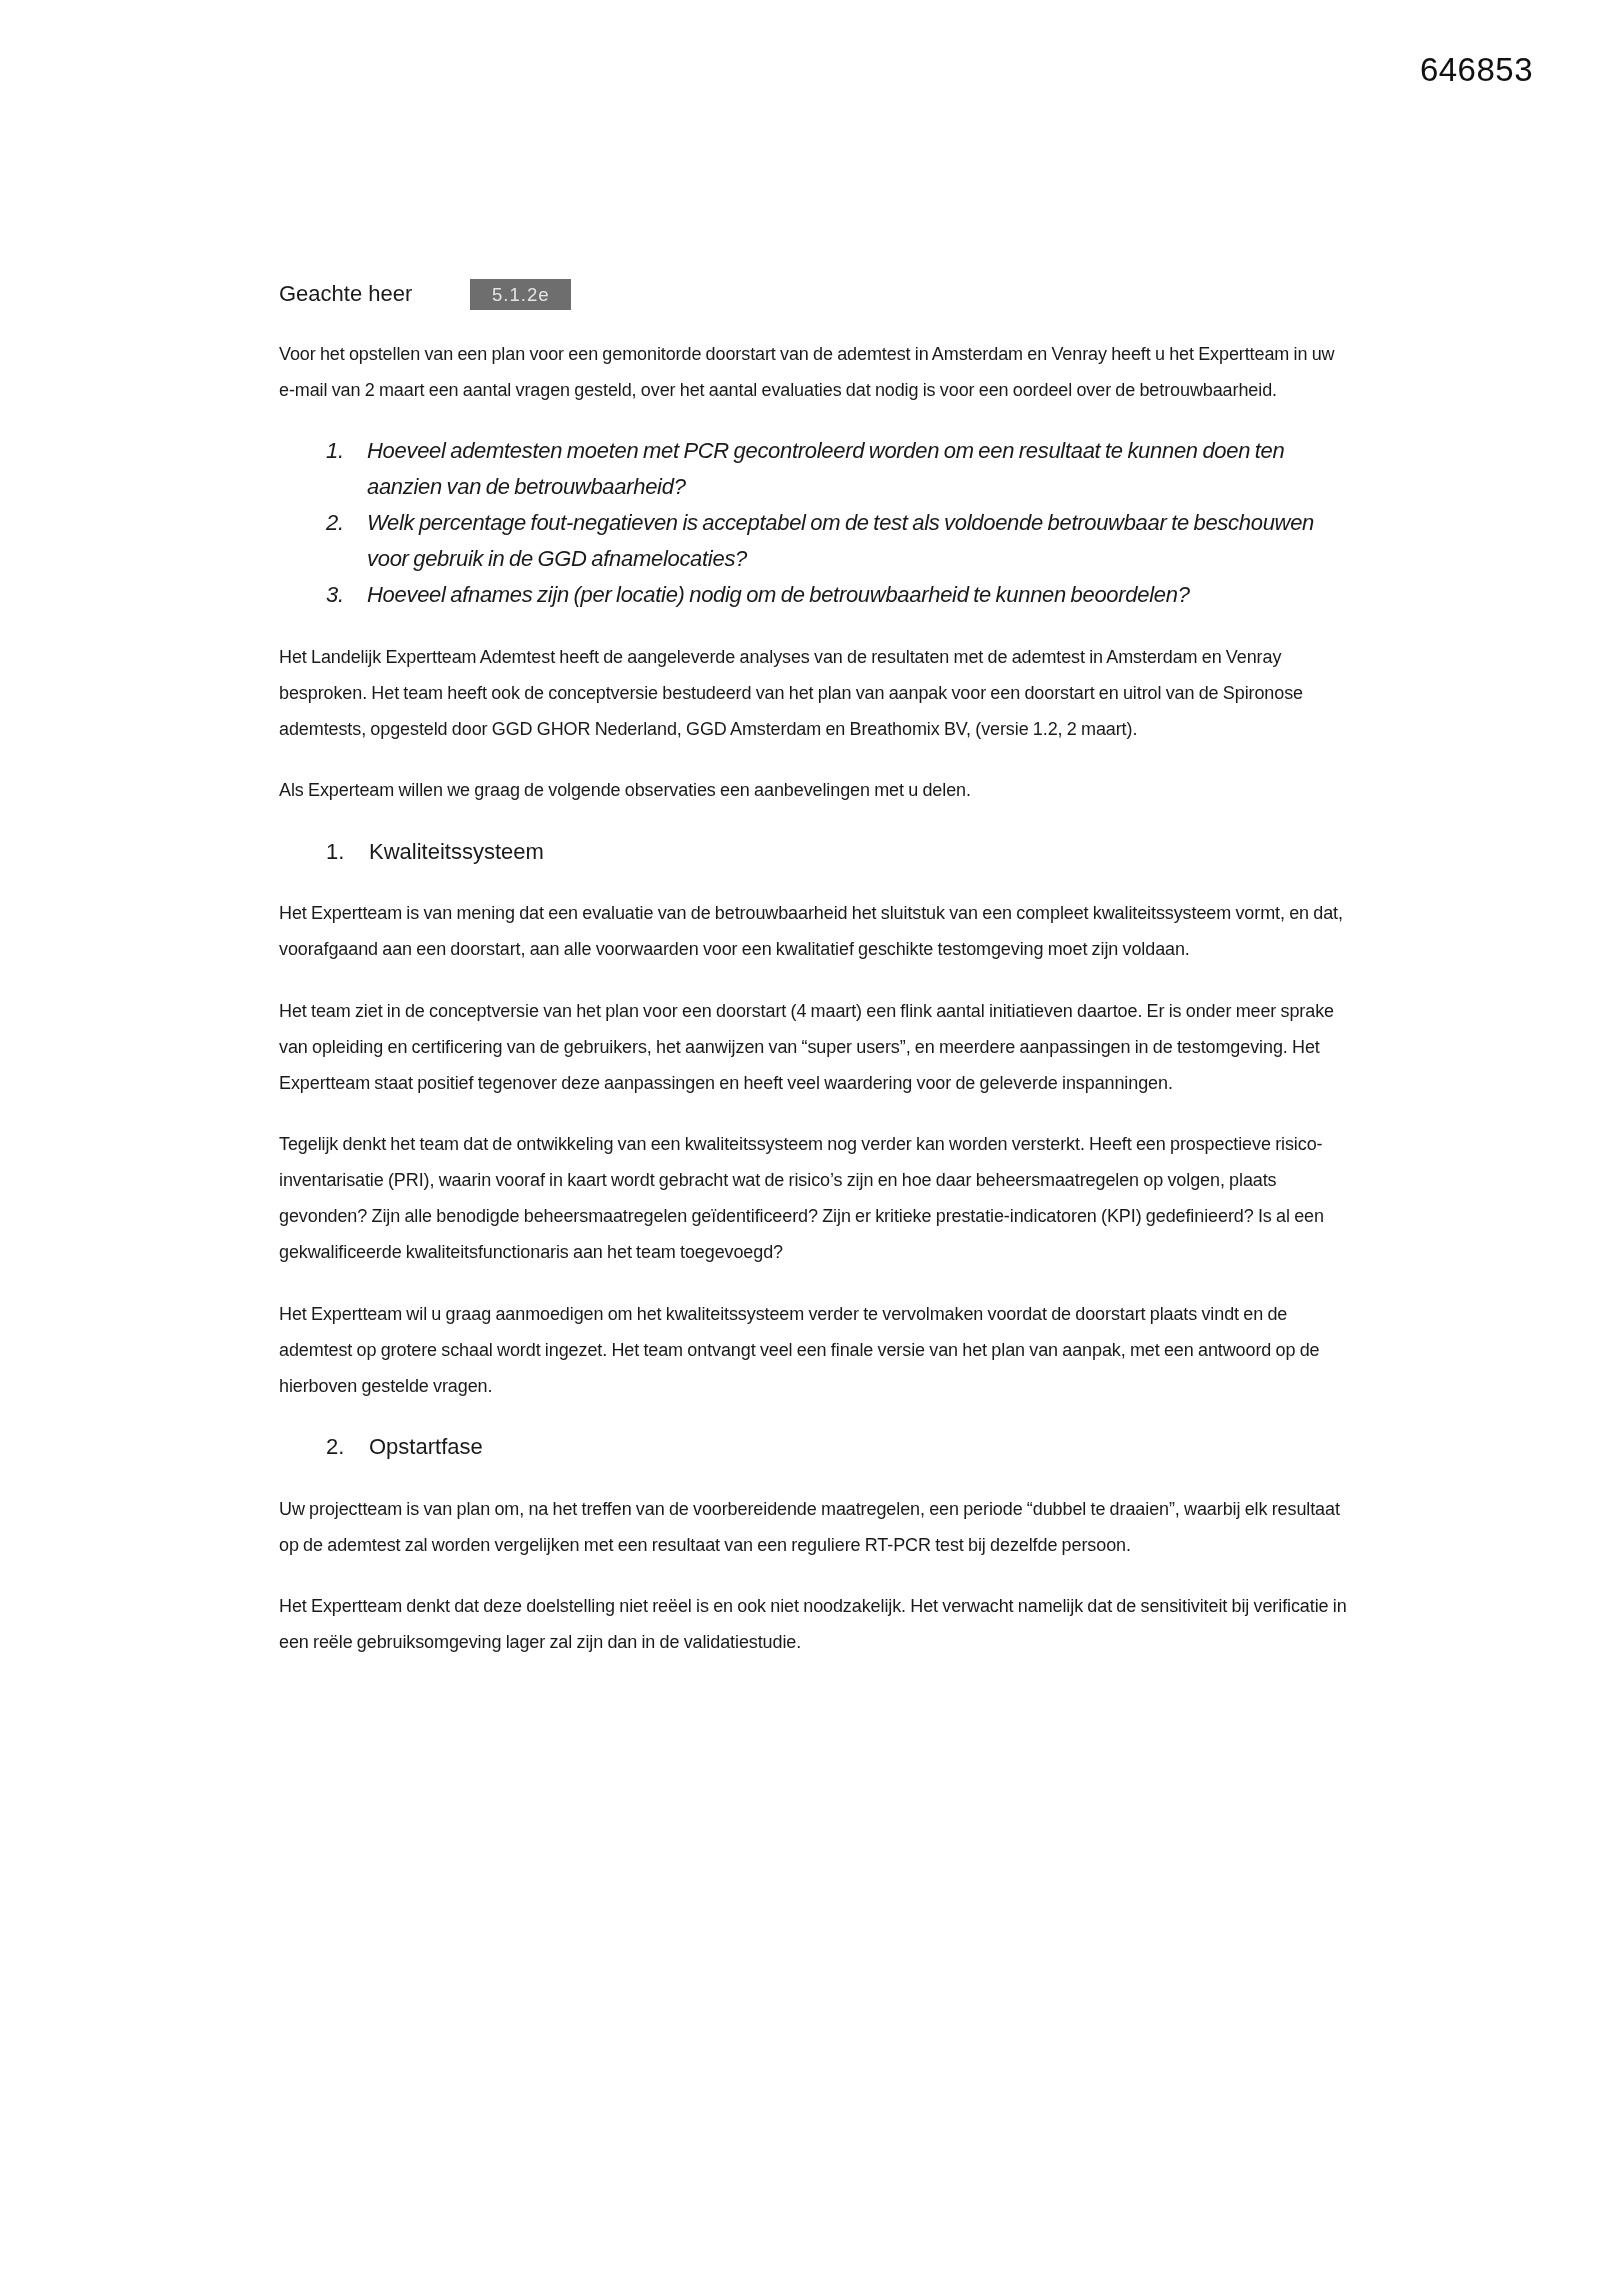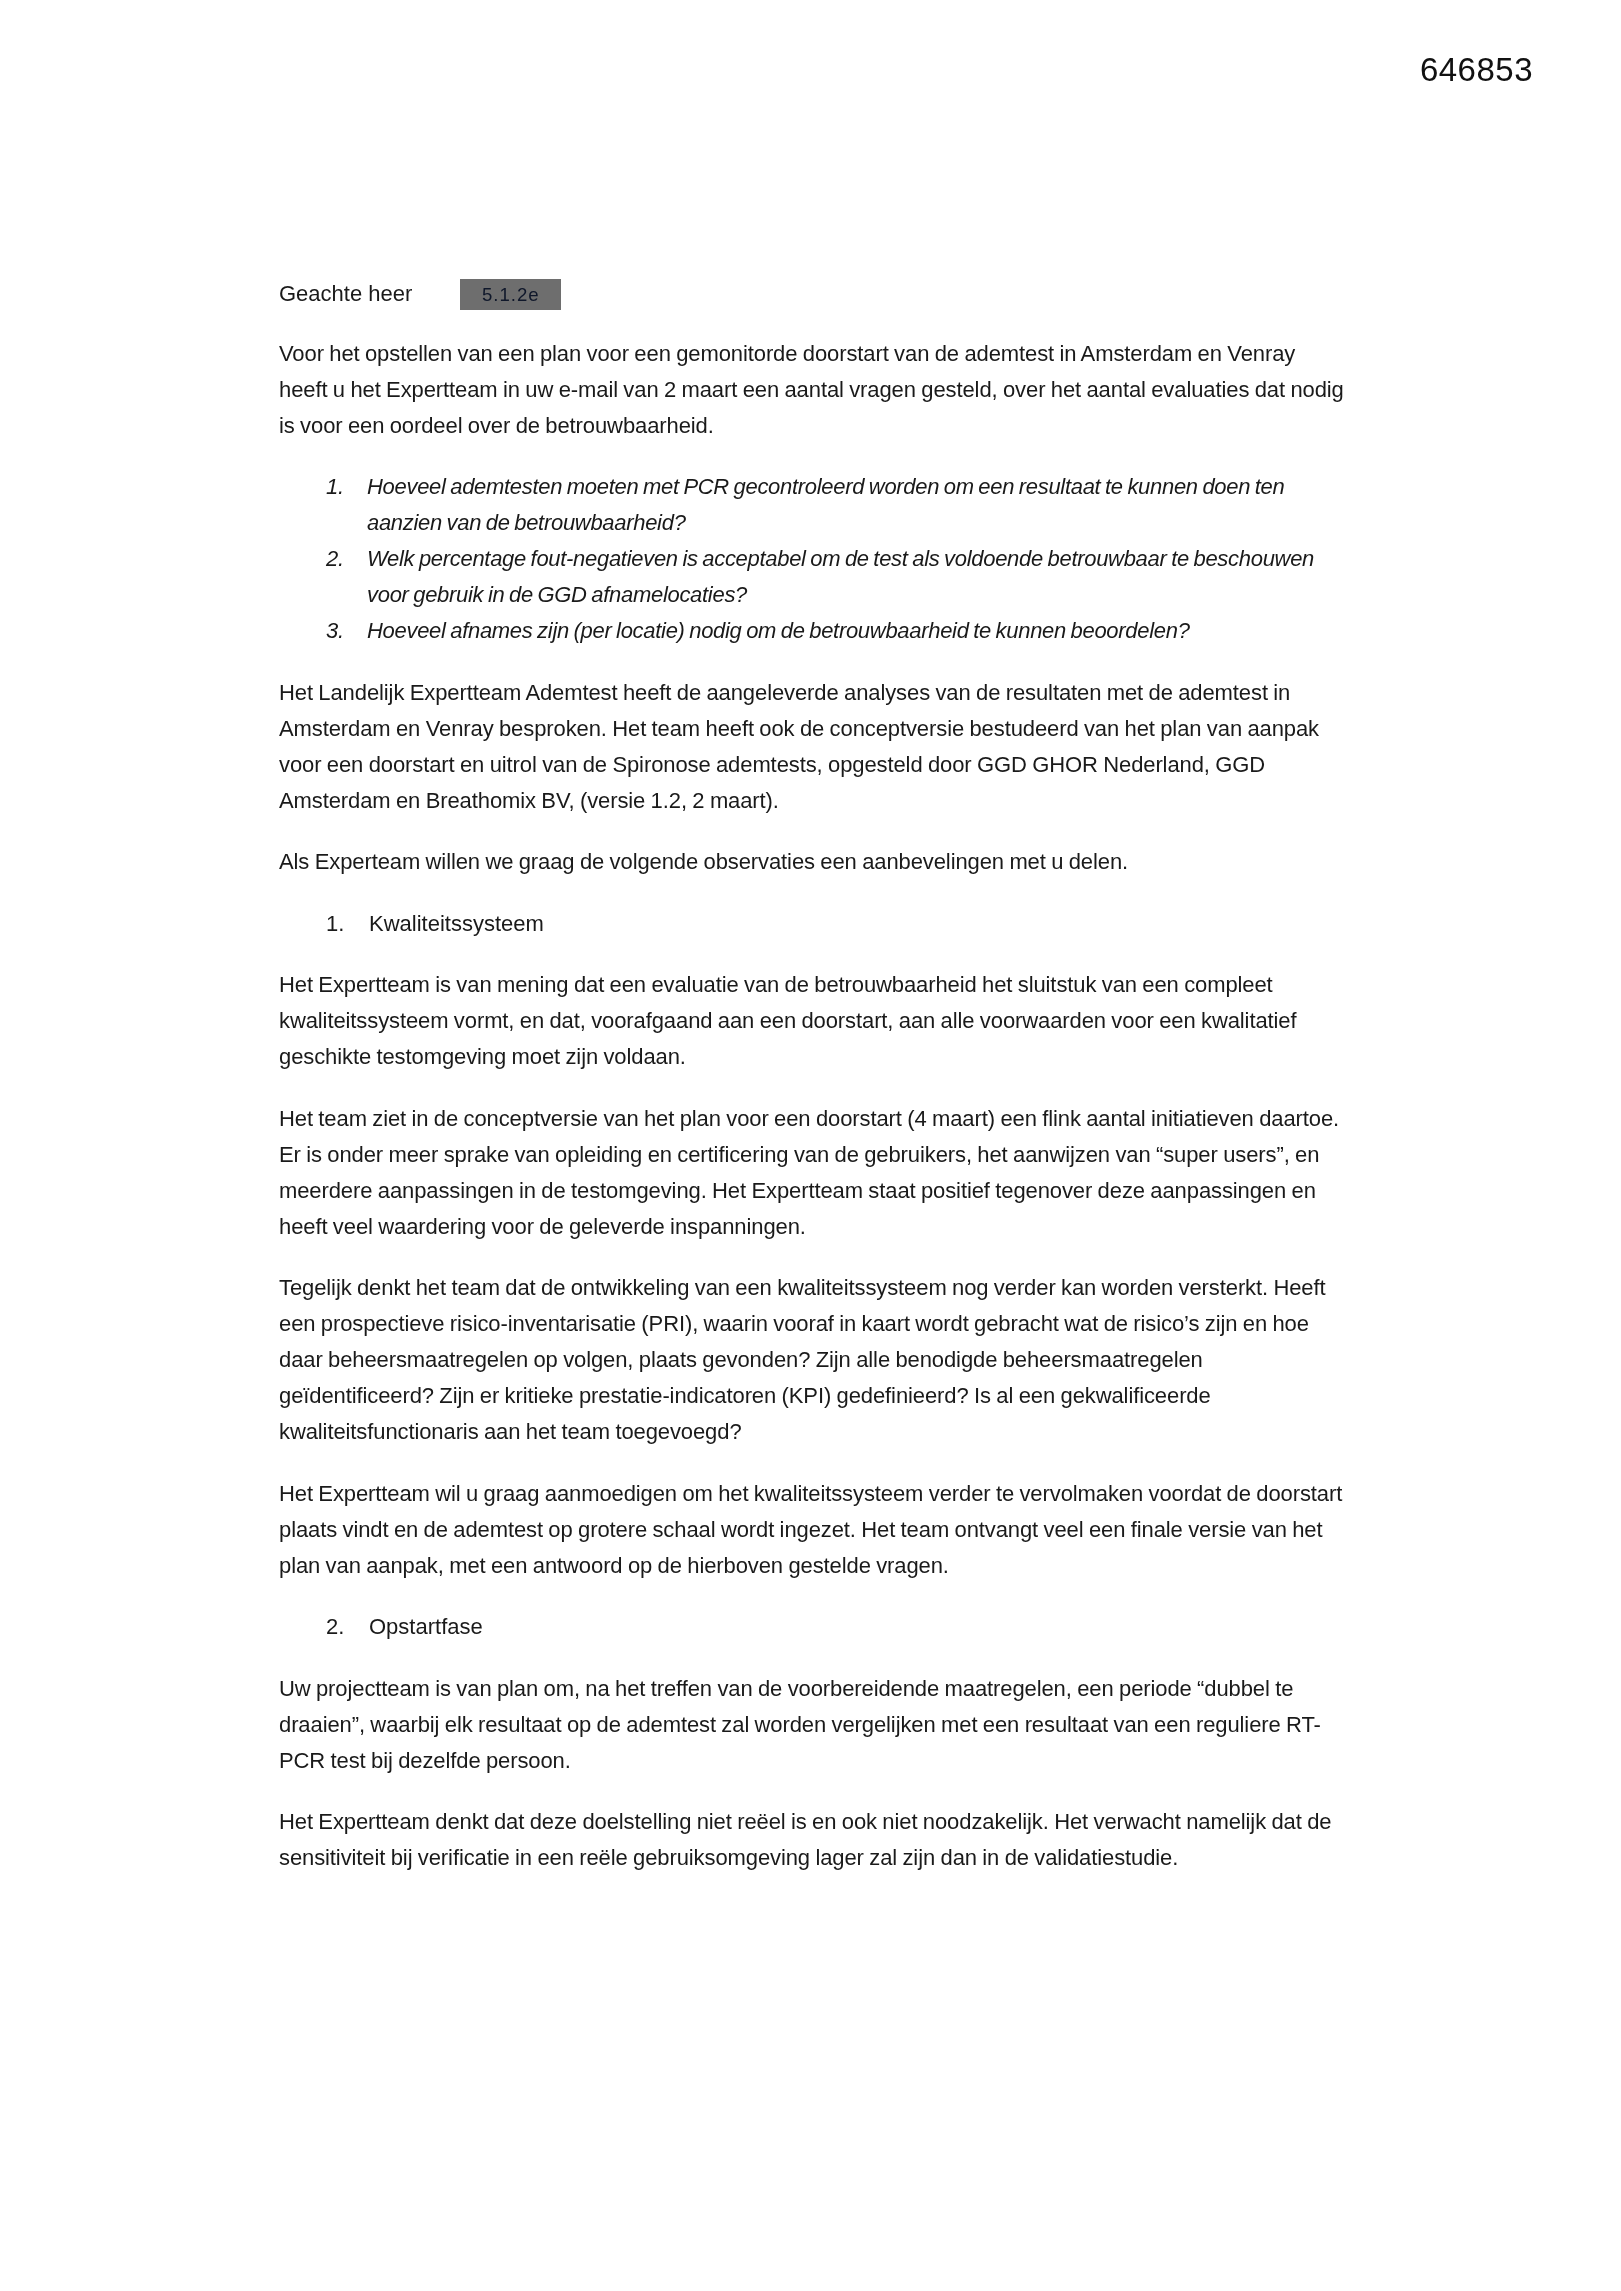--- a/index.html
+++ b/index.html
@@ -34,47 +34,47 @@
   
   .content {
     position: absolute;
     left: 279px;
     top: 276px;
     width: 1068px;
   }
 
   
   .para {
-    font-size: 22px;
+    font-size: 18px;
     line-height: 36px;
     margin: 0 0 25.5px 0;
     color: #1a1a1a;
     text-align: left;
     letter-spacing: -0.1px;
     word-spacing: -0.6px;
   }
 
   .salutation {
     font-size: 22px;
     line-height: 36px;
     margin: 0 0 23.5px 0;
     display: flex;
     align-items: center;
     color: #1a1a1a;
     gap: 44px;
   }
   .redaction {
     display: inline-block;
     background: #6e6e6e;
-    color: #0f172a;
+    color: #e5e5e5;
     font-size: 18.6px;
     line-height: 31px;
     height: 31px;
     padding: 0 21.6px;
-    margin-left: 4px;
+    margin-left: 14px;
     letter-spacing: 1px;
     white-space: nowrap;
     font-family: "Liberation Sans", sans-serif;
   }
 
   
   ol.qlist {
     margin: 0 0 25.5px 0;
     padding: 0;
     list-style: none;

